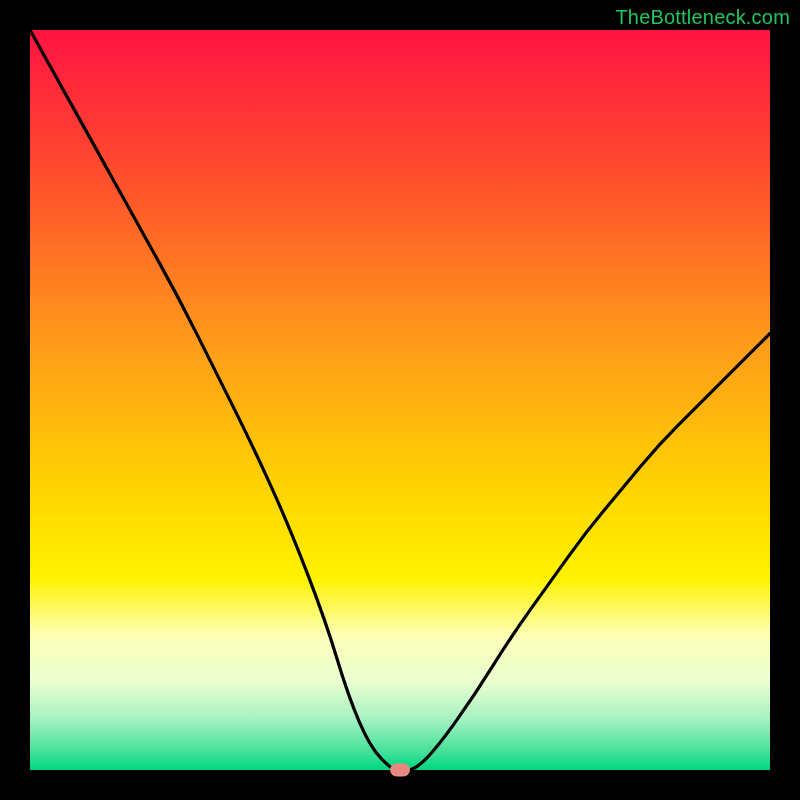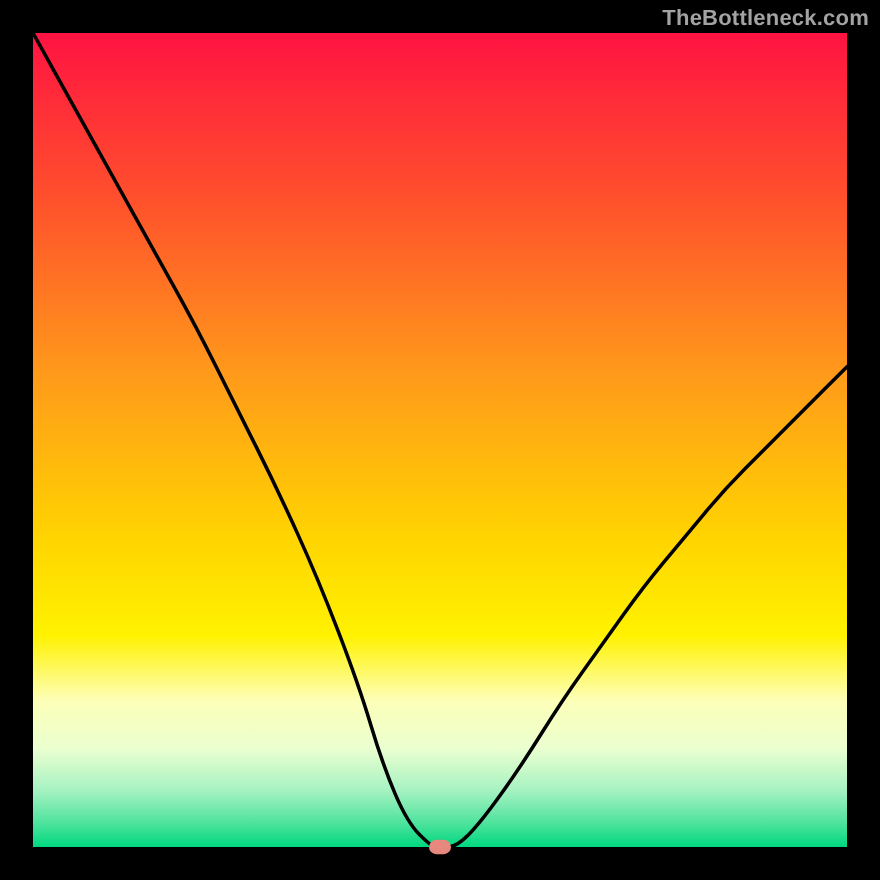--- a/index.html
+++ b/index.html
@@ -14,23 +14,23 @@
   .frame {
     position: relative;
     width: 800px;
     height: 800px;
     background: #000;
   }
   .watermark {
     position: absolute;
     top: 6px;
     right: 10px;
-    color: #a3a3a3;
+    color: #22c55e;
     font-size: 20px;
-    font-weight: 700;
+    font-weight: 400;
     z-index: 10;
     letter-spacing: 0.2px;
   }
   .plot {
     position: absolute;
     left: 30px;
     top: 30px;
     width: 740px;
     height: 740px;
   }

